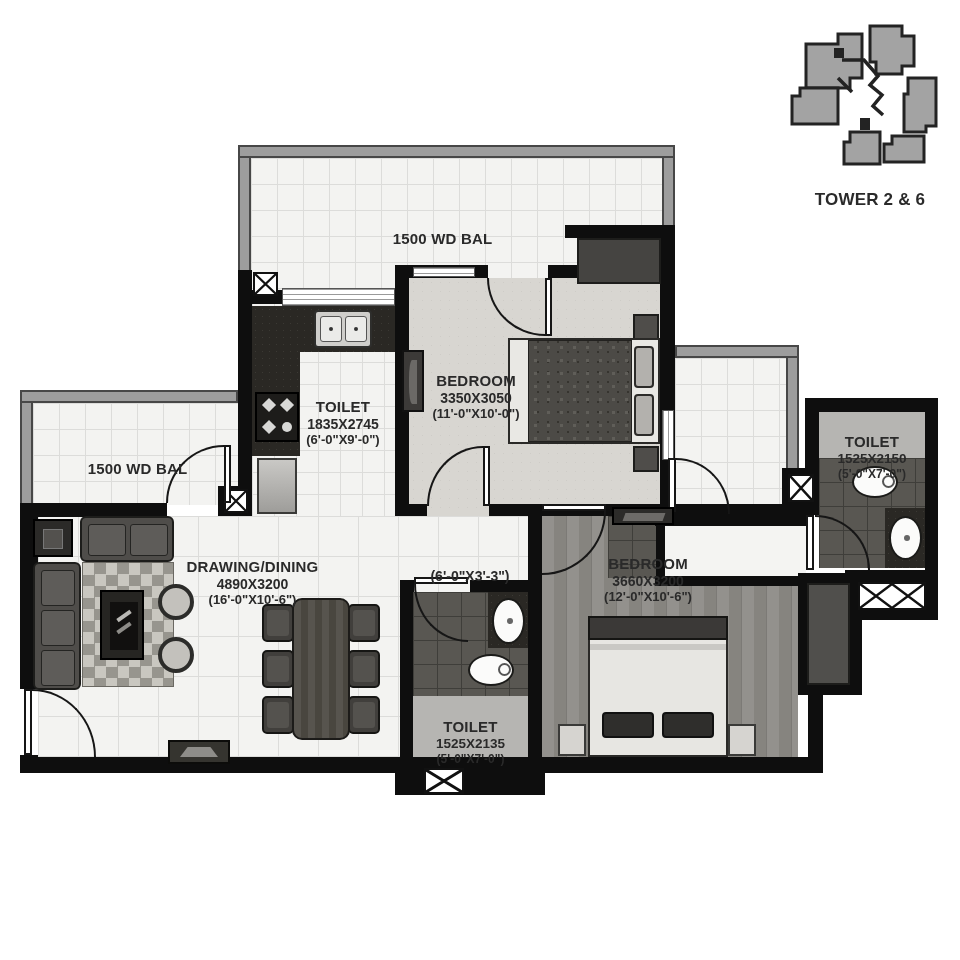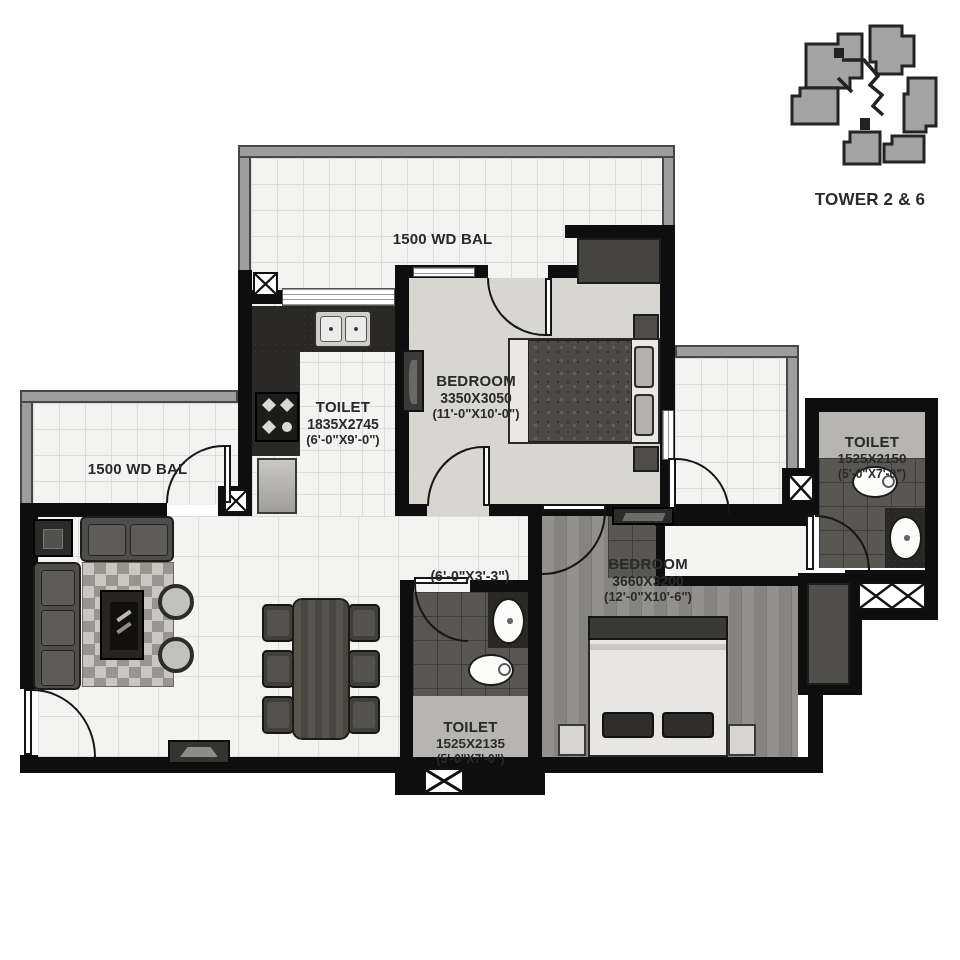--- a/index.html
+++ b/index.html
@@ -298,20 +298,25 @@
   <div class="lbl" style="left:288px;top:378px;width:110px">
     <span class="nm">TOILET</span>
     <span class="mm">1835X2745</span>
     <span class="ft">(6'-0"X9'-0")</span>
   </div>
   <div class="lbl" style="left:819px;top:413px;width:106px">
     <span class="nm">TOILET</span>
     <span class="mm" style="font-size:13.5px">1525X2150</span>
     <span class="ft" style="font-size:12px">(5'-0"X7'-0")</span>
   </div>
+  <div class="lbl" style="left:150px;top:538px;width:205px">
+    <span class="nm">DRAWING/DINING</span>
+    <span class="mm">4890X3200</span>
+    <span class="ft">(16'-0"X10'-6")</span>
+  </div>
   <div class="lbl" style="left:405px;top:548px;width:130px">
     <span class="mm">(6'-0"X3'-3")</span>
   </div>
   <div class="lbl" style="left:563px;top:535px;width:170px">
     <span class="nm">BEDROOM</span>
     <span class="mm">3660X3200</span>
     <span class="ft">(12'-0"X10'-6")</span>
   </div>
   <div class="lbl" style="left:413px;top:698px;width:115px">
     <span class="nm">TOILET</span>

